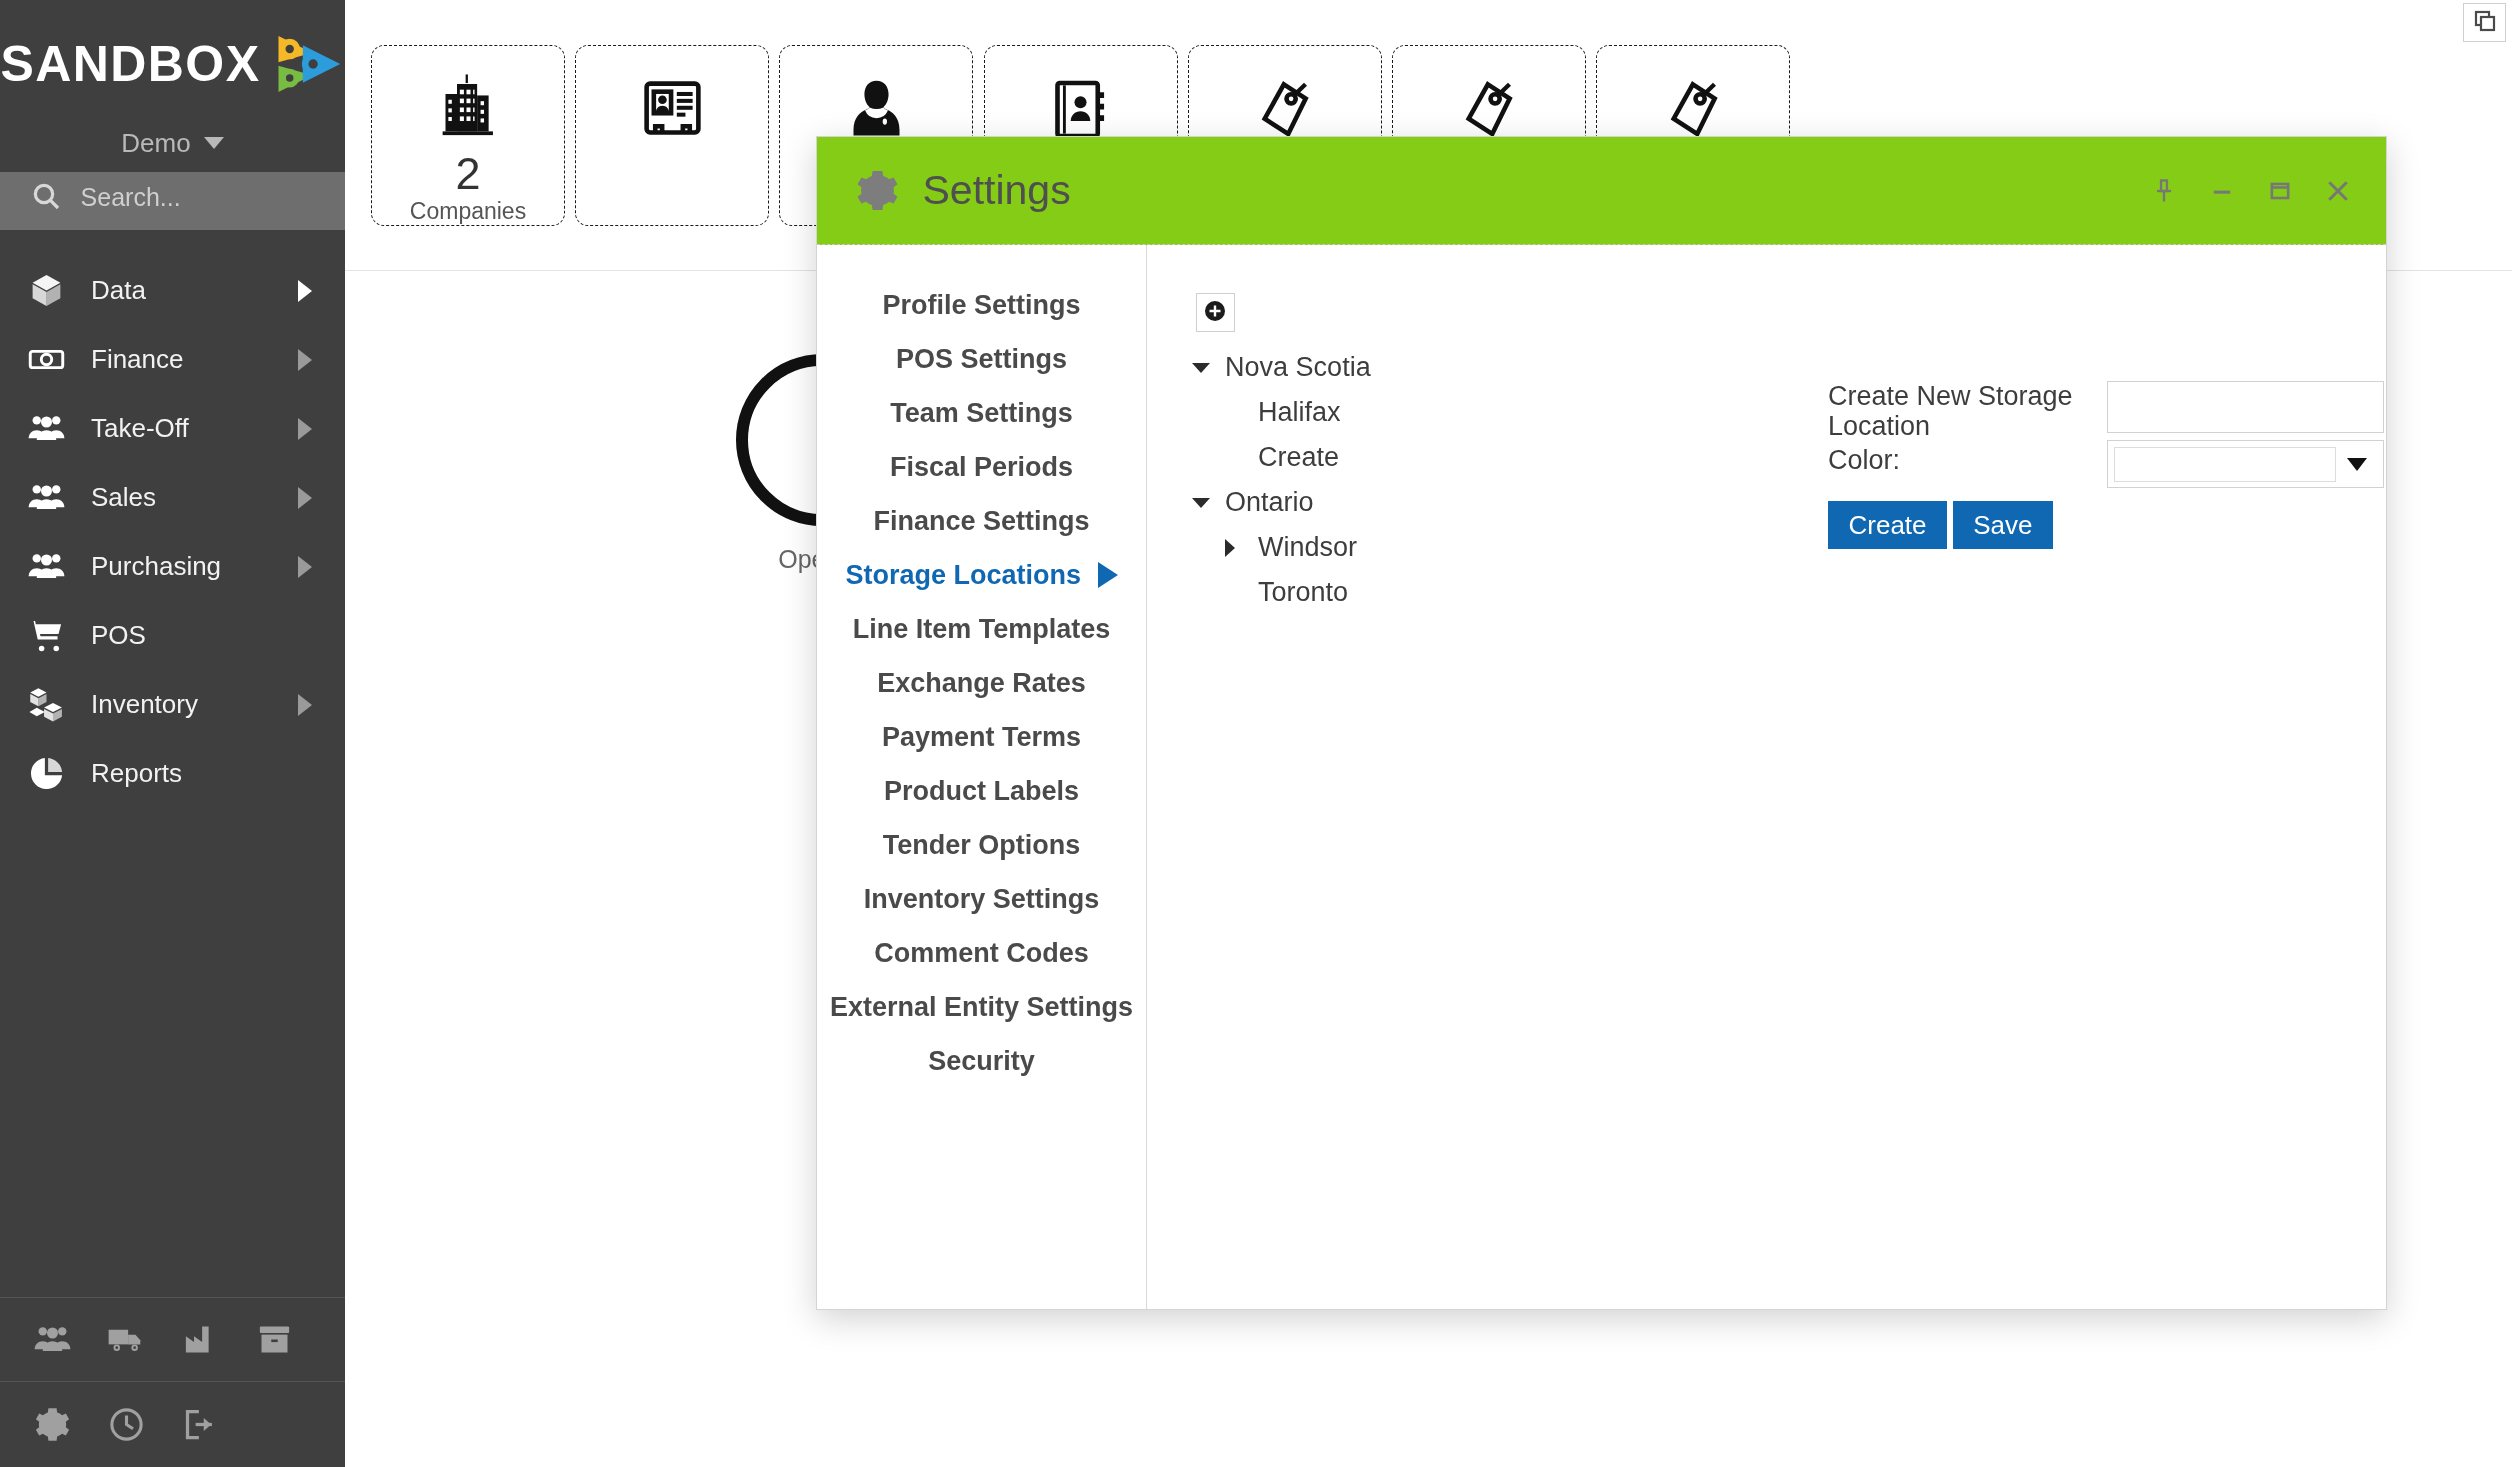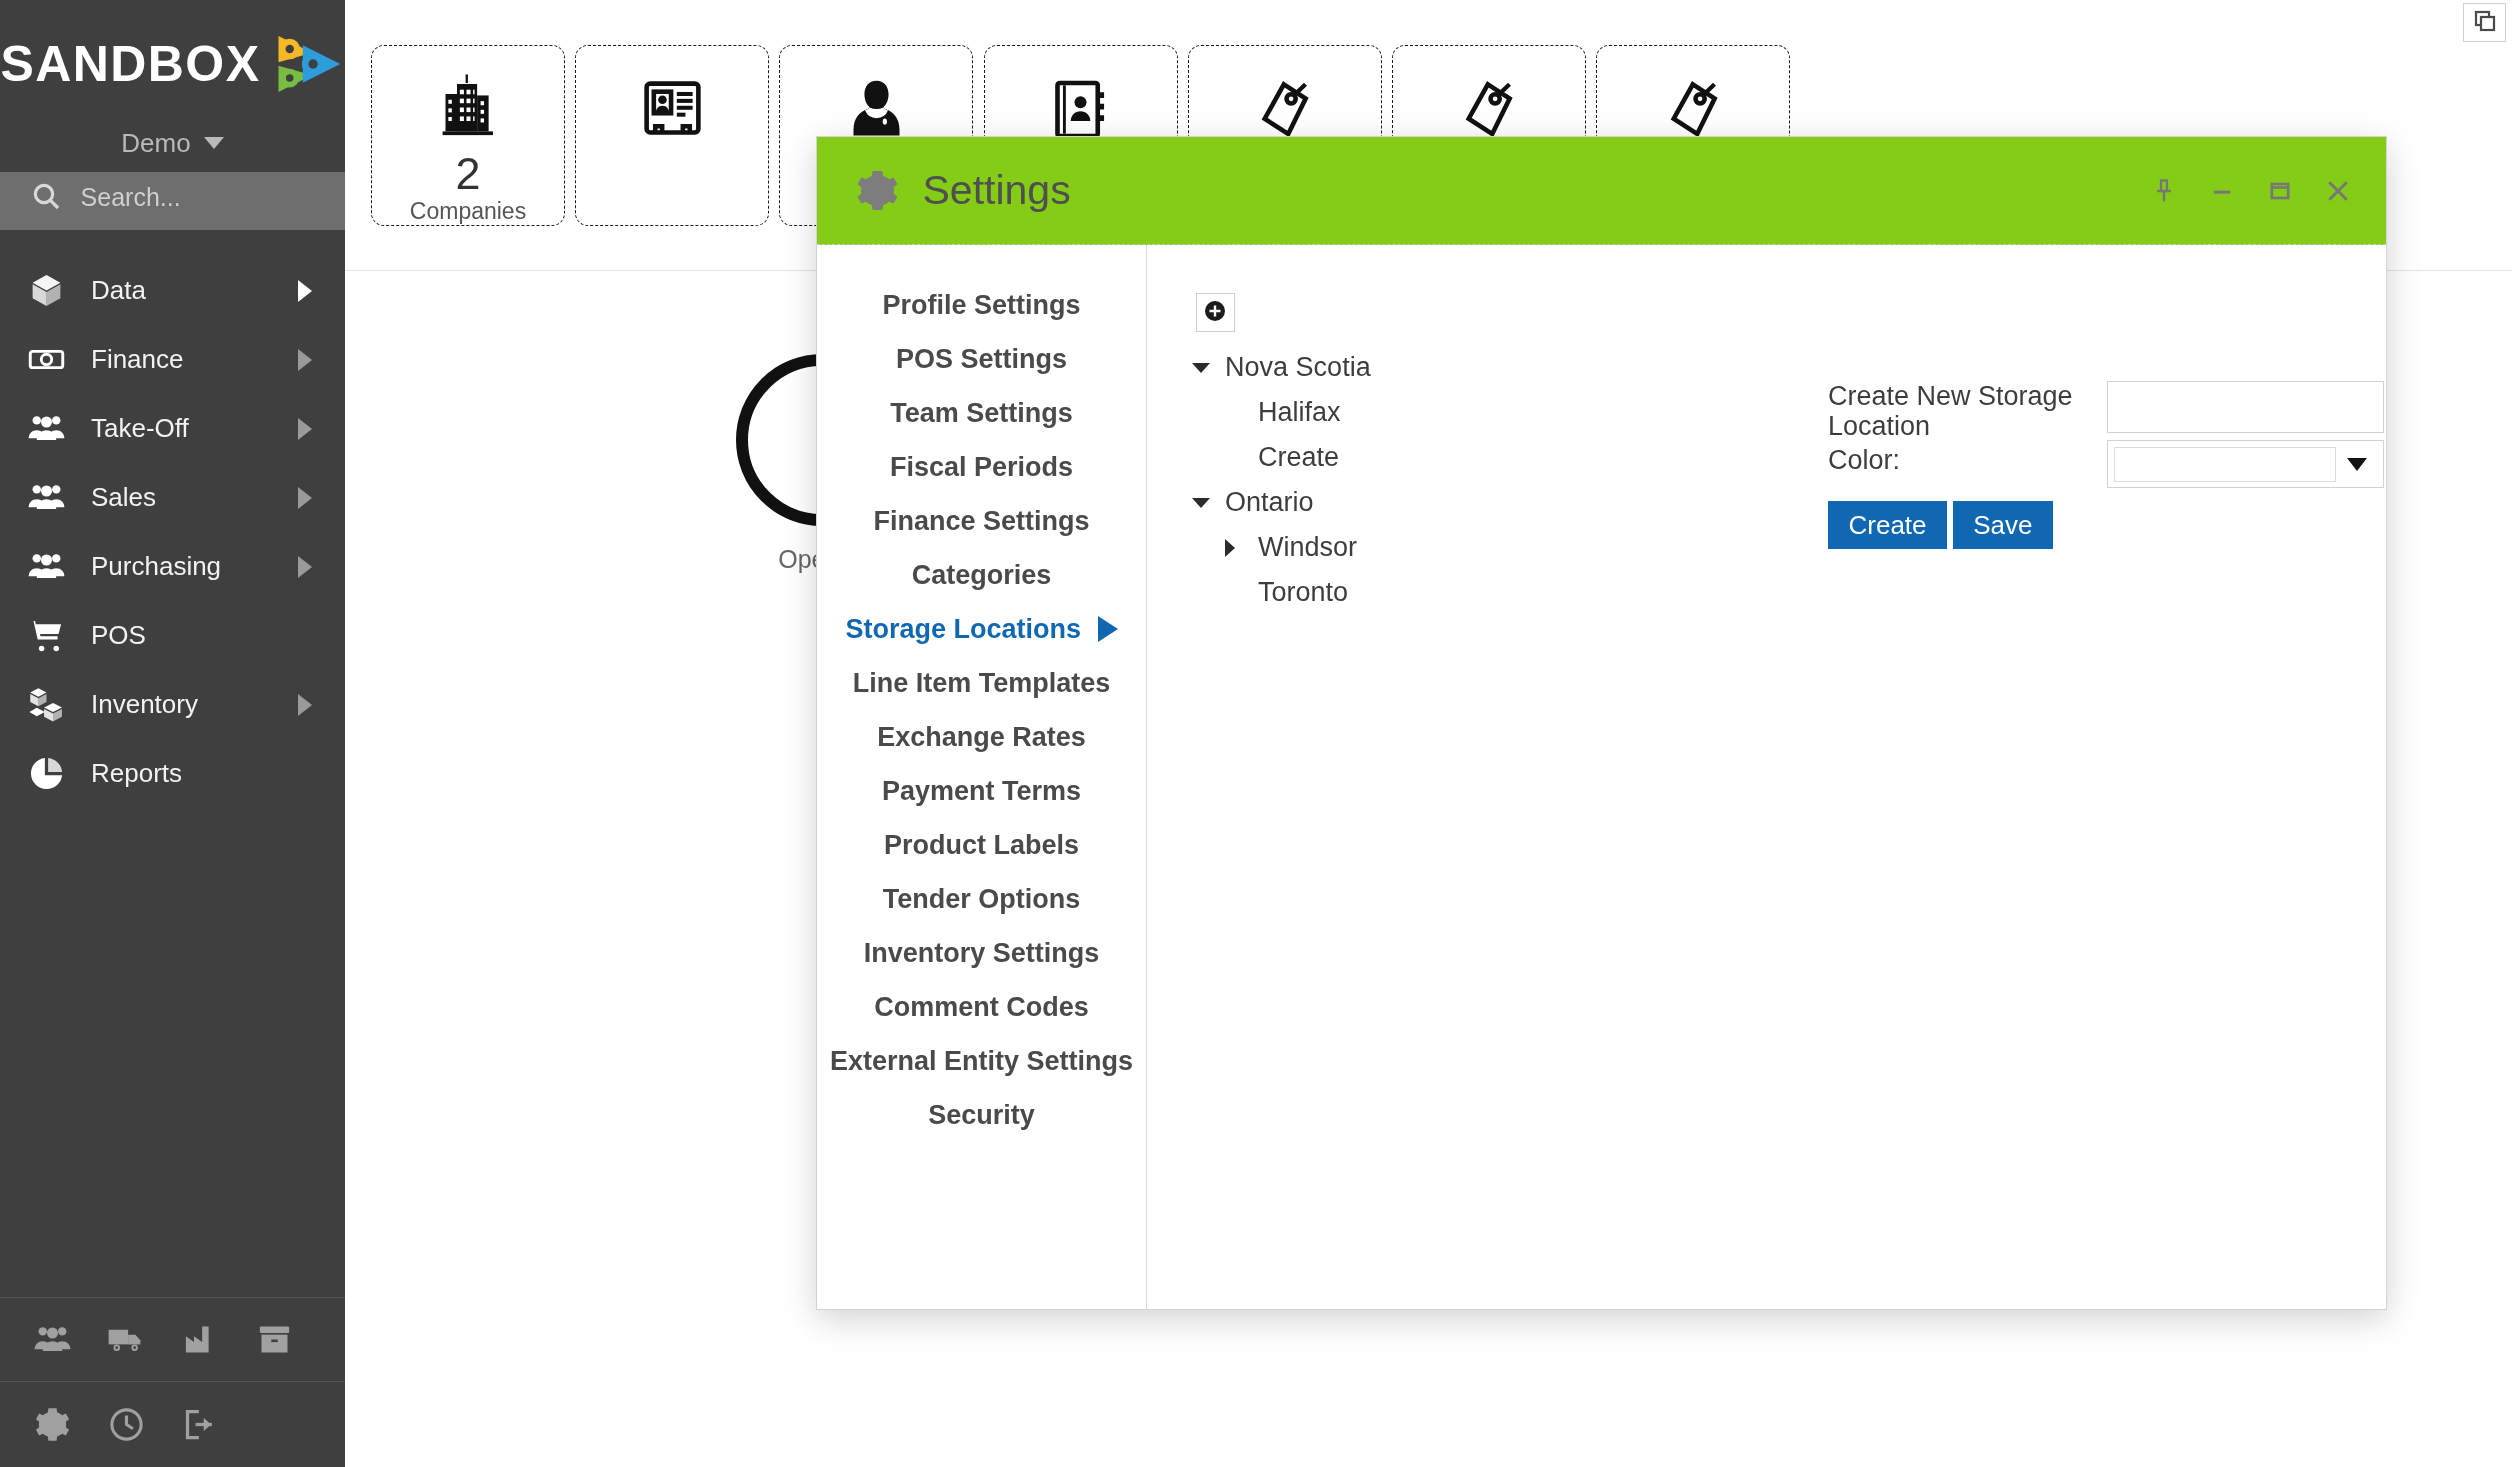--- a/index.html
+++ b/index.html
@@ -622,23 +622,20 @@
             </div>
           <div class="menu-item">
               <span>Team Settings</span>
             </div>
           <div class="menu-item">
               <span>Fiscal Periods</span>
             </div>
           <div class="menu-item">
               <span>Finance Settings</span>
             </div>
-          <div class="menu-item">
-              <span>Categories</span>
-            </div>
           <div class="menu-item active">
             <span>Storage Locations</span>
             <span class="menu-arrow"></span>
           </div>
           <div class="menu-item">
               <span>Line Item Templates</span>
             </div>
           <div class="menu-item">
               <span>Exchange Rates</span>
             </div>

